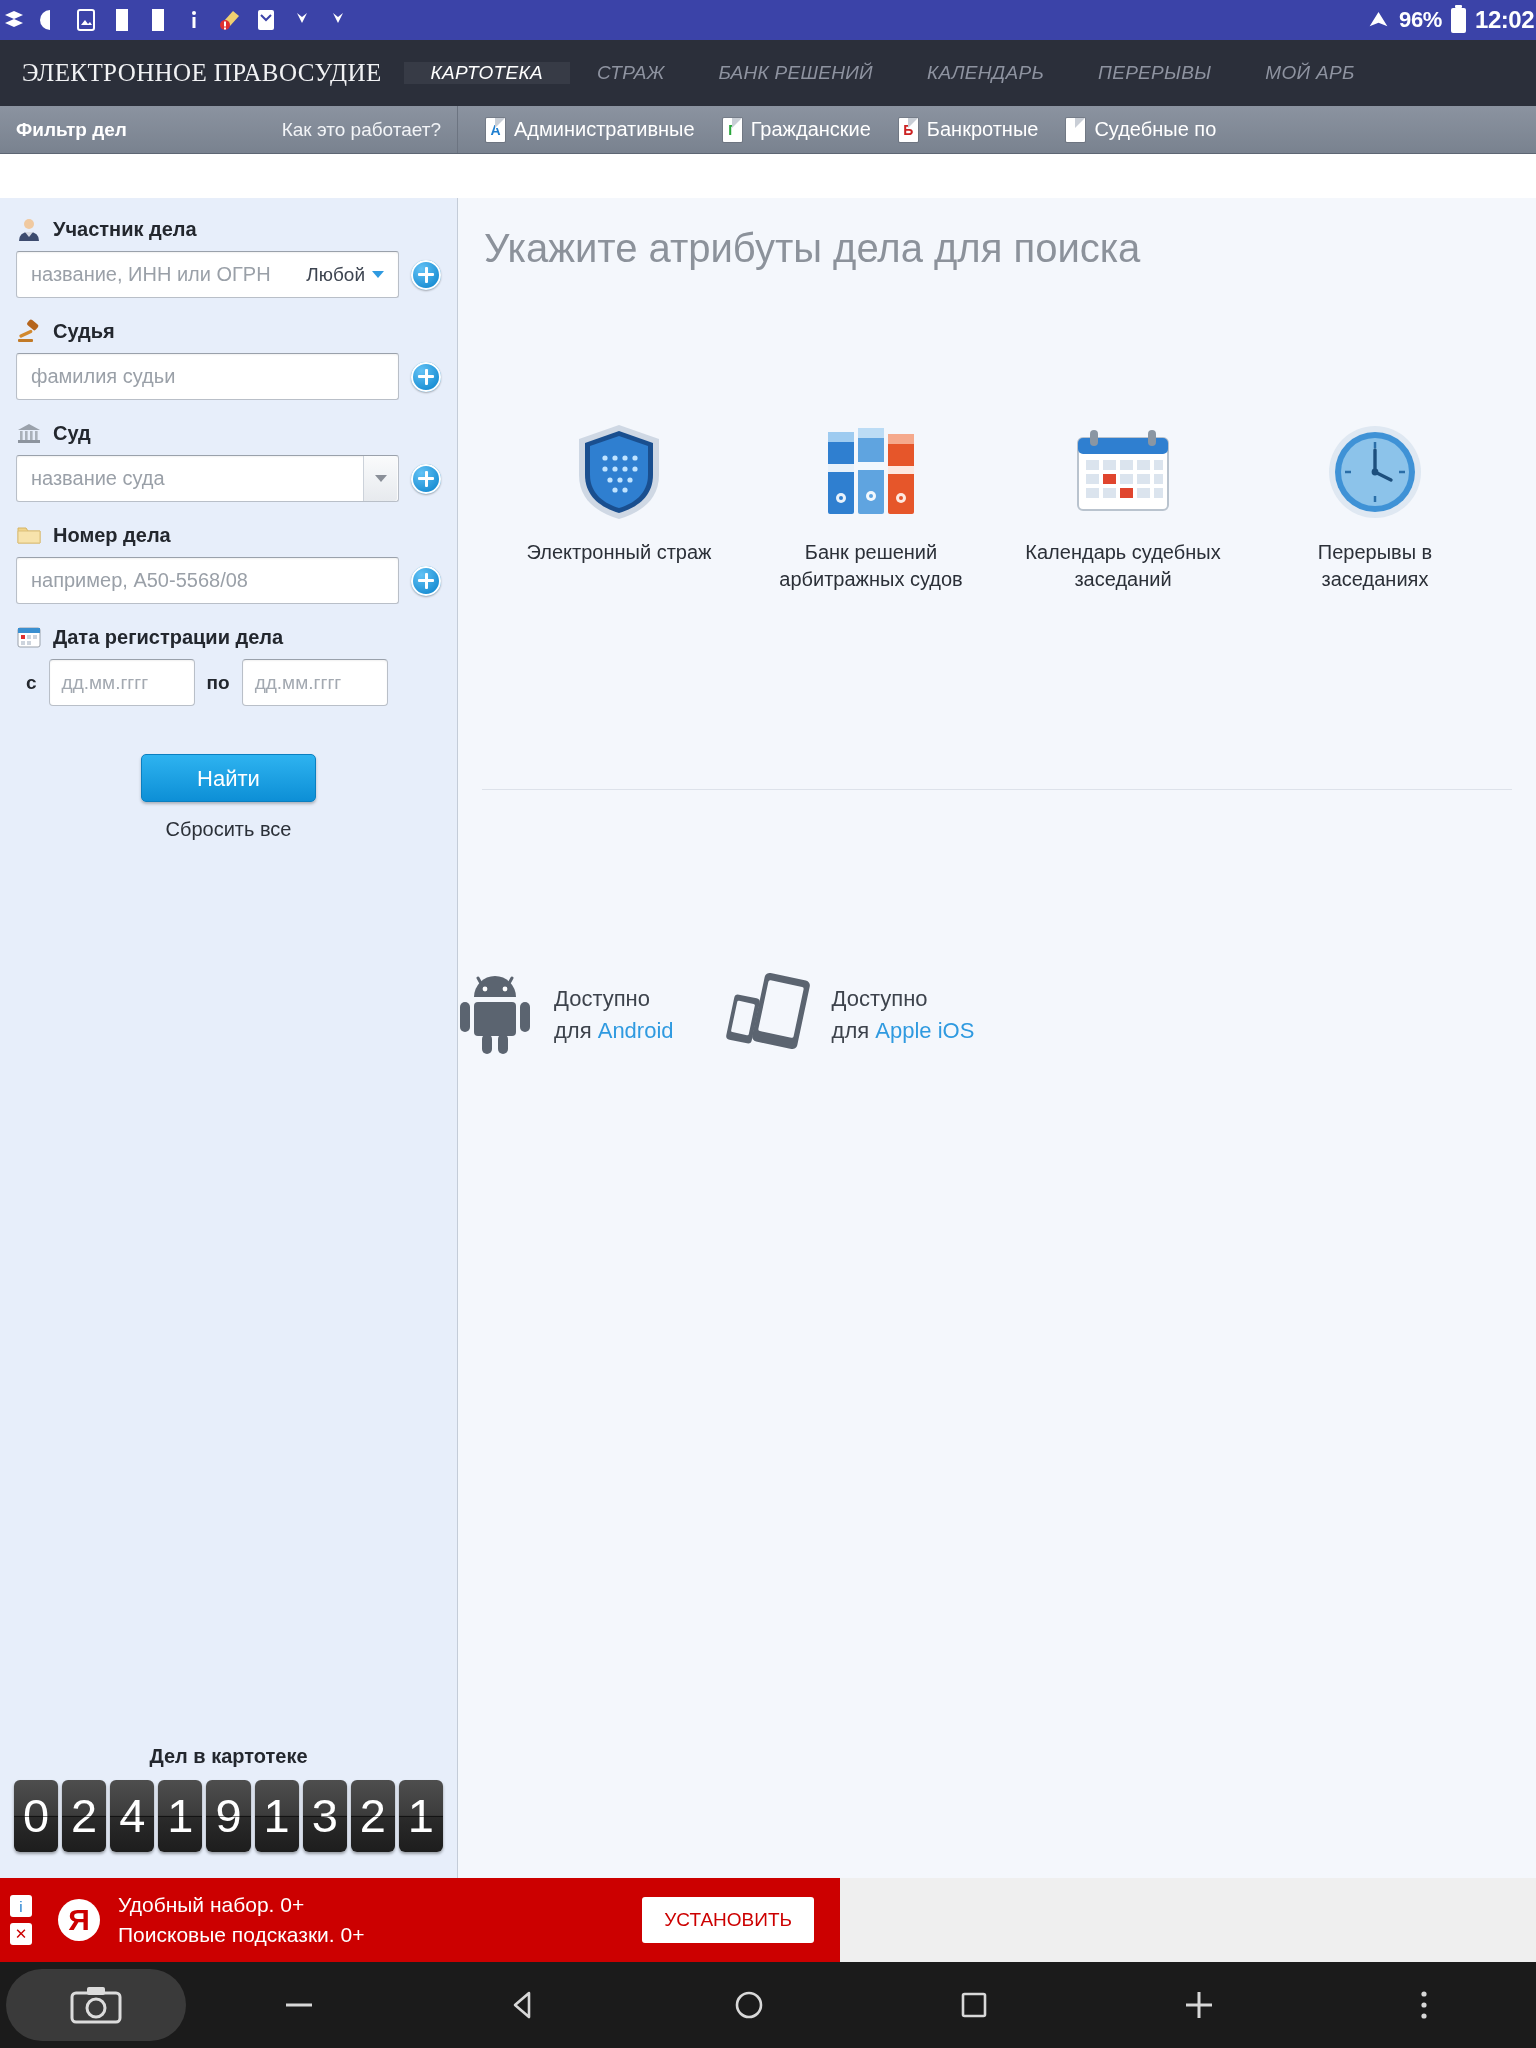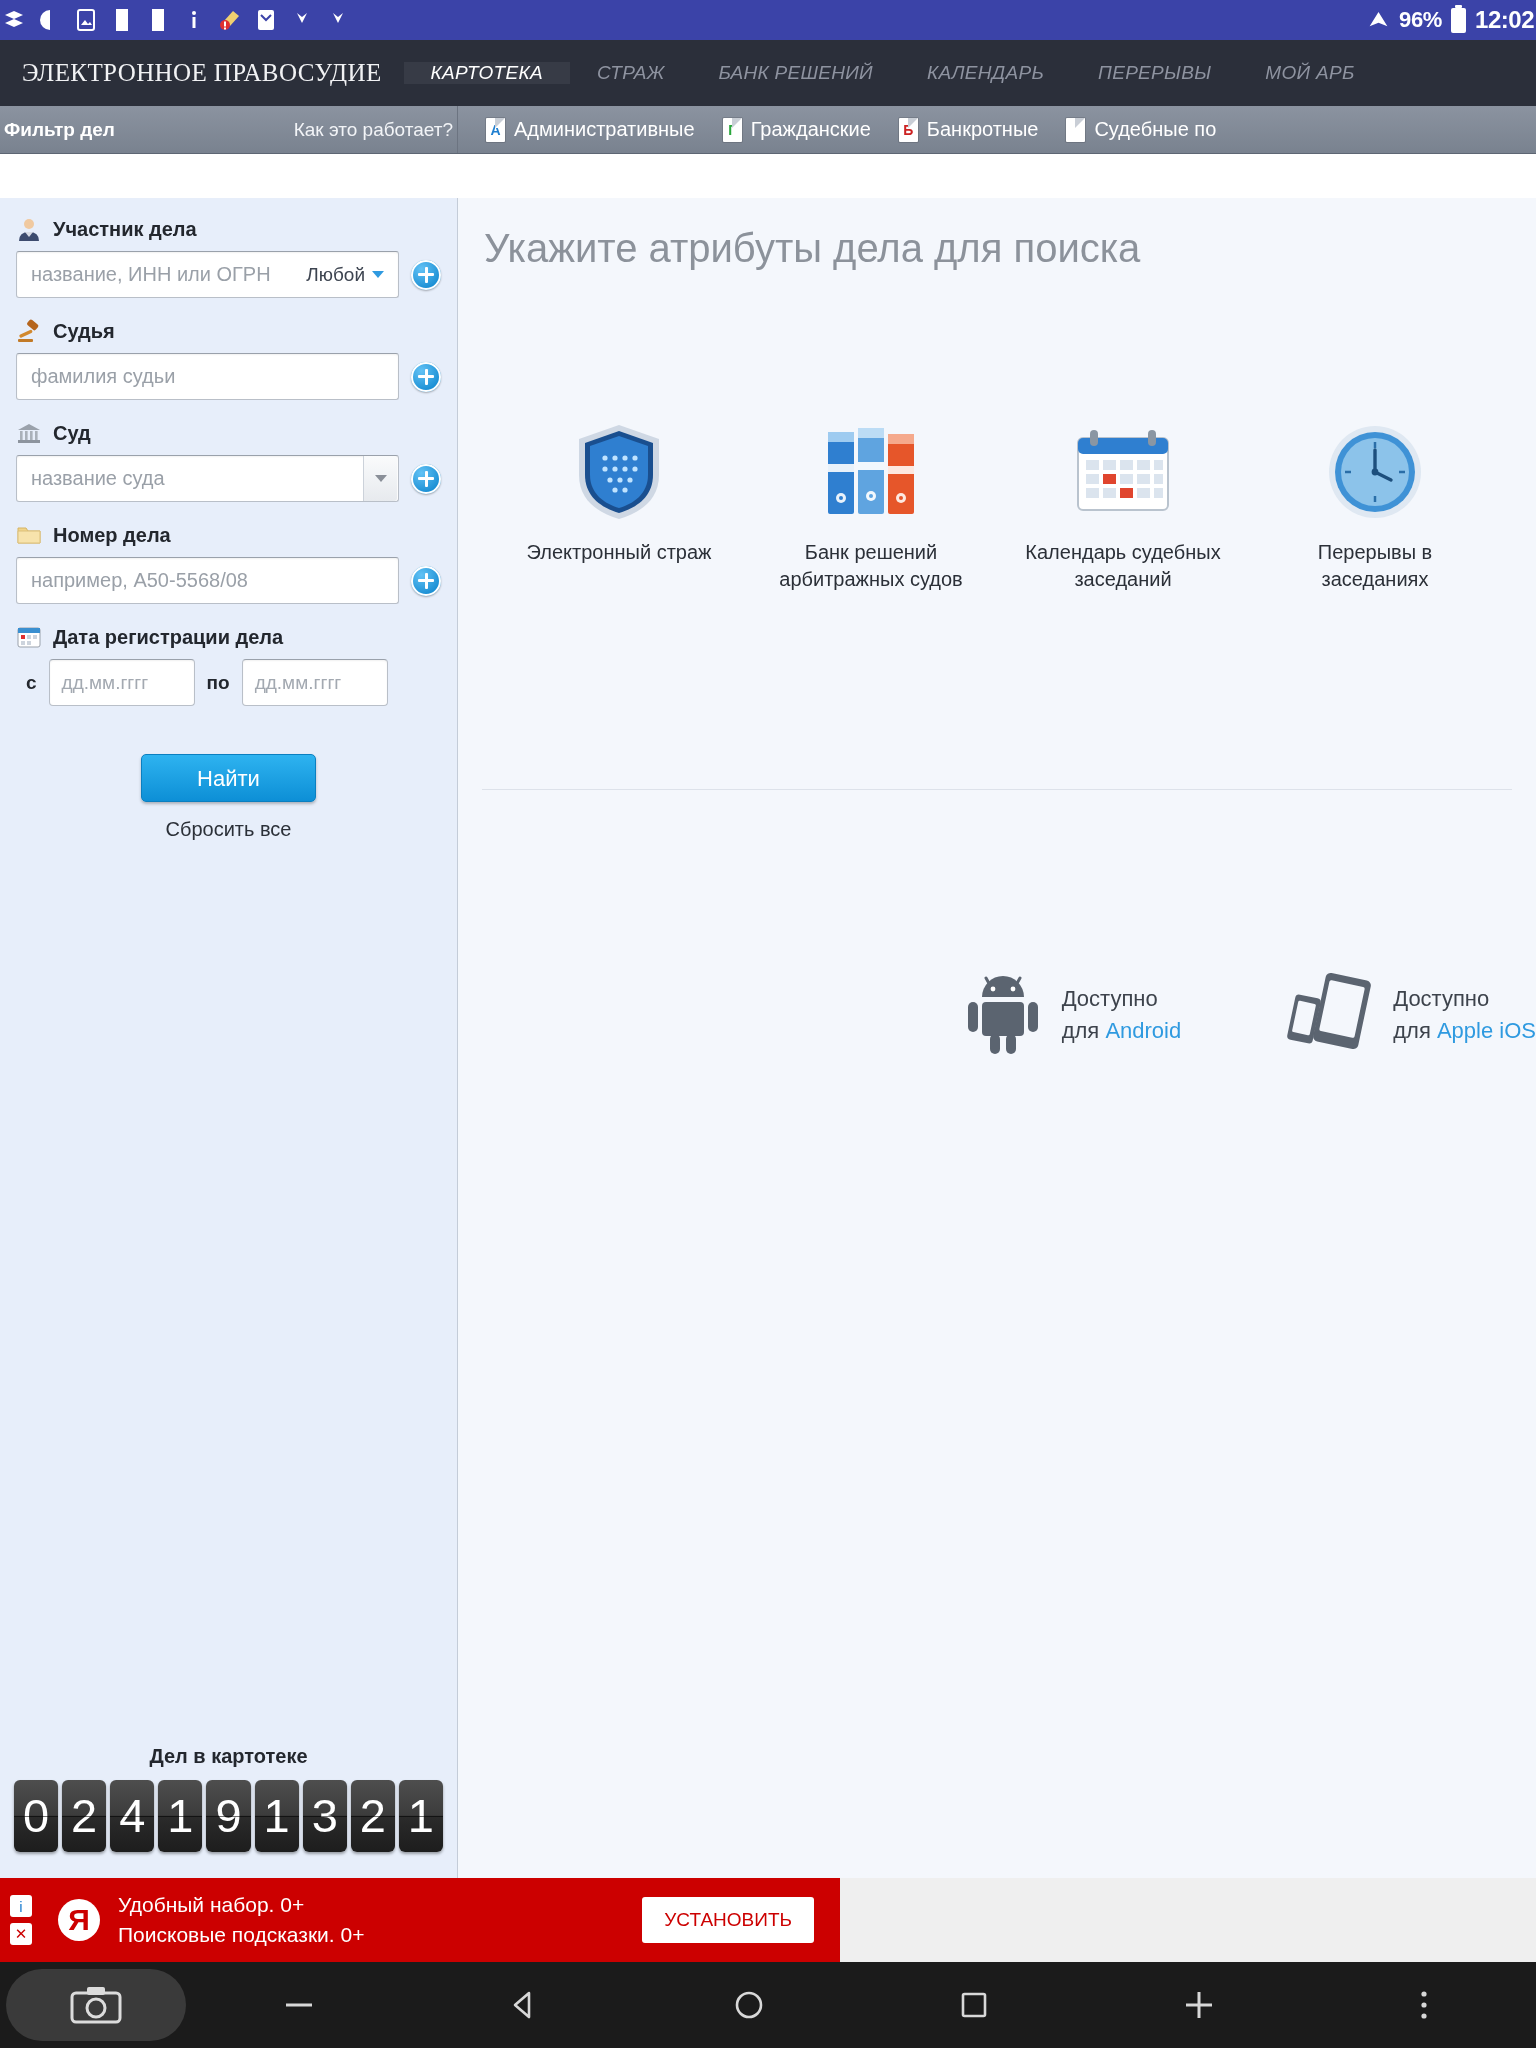--- a/index.html
+++ b/index.html
@@ -44,21 +44,21 @@
 
   
   .subbar {
     height: 48px; flex: 0 0 48px; display: flex; align-items: stretch;
     background: linear-gradient(#8b93a0, #79828f);
     border-bottom: 1px solid #5d6673;
     color: #ffffff; overflow: hidden;
   }
   .subbar-left {
     width: 458px; flex: 0 0 458px; display: flex; align-items: center;
-    justify-content: space-between; padding: 0 4px;
+    justify-content: space-between; padding: 0 16px;
     border-right: 1px solid #6c7481;
   }
   .subbar-title { font-size: 19px; font-weight: bold; }
   .subbar-help { font-size: 19px; color: #f2f4f7; }
   .cats { display: flex; align-items: center; gap: 0; padding-left: 14px; flex: 1; overflow: hidden; }
   .cat { display: flex; align-items: center; gap: 9px; padding: 0 14px; font-size: 20px; white-space: nowrap; }
   .catico {
     width: 19px; height: 24px; background: #fff; border-radius: 1px;
     display: flex; align-items: center; justify-content: center;
     font-size: 14px; font-weight: bold; position: relative;
@@ -136,21 +136,21 @@
   .digit:after { content:""; position:absolute; left:0; right:0; top:50%; height:1px; background: rgba(0,0,0,.55); }
 
   
   .main { flex: 1; background: #f4f7fc; display: flex; flex-direction: column; min-width: 0; position: relative; }
   .main-title { font-size: 40px; color: #8c929b; padding: 28px 0 0 26px; }
   .promos { display: flex; justify-content: space-around; padding: 150px 40px 0 40px; gap: 10px; }
   .promo { width: 200px; text-align: center; }
   .promo-icon { height: 102px; display: flex; align-items: center; justify-content: center; margin-bottom: 16px; }
   .promo-label { font-size: 20px; color: #2b3038; line-height: 1.35; }
   .divider { margin: 196px 24px 0 24px; border-top: 1px solid #dde2ea; }
-  .apps { display: flex; justify-content: flex-end; gap: 106px; padding-top: 180px; }
+  .apps { display: flex; justify-content: flex-start; gap: 52px; padding-top: 180px; }
   .app { display: flex; align-items: center; gap: 22px; }
   .app-txt { font-size: 22px; color: #3d434c; line-height: 1.45; }
   .app-txt .lk { color: #2f9ae0; }
 
   
   .adbar { height: 84px; flex: 0 0 84px; background: #efefef; display: flex; align-items: stretch; }
   .adbox { width: 840px; background: #cc0000; display: flex; align-items: center; position: relative; padding-left: 56px; }
   .ad-badges { position: absolute; left: 10px; top: 0; bottom: 0; display: flex; flex-direction: column; justify-content: center; gap: 6px; }
   .ad-badge { width: 22px; height: 22px; border-radius: 3px; background: #fff; color: #1f7fd0; font-size: 15px; display:flex; align-items:center; justify-content:center; }
   .ad-badge.x { color: #cc0000; }

